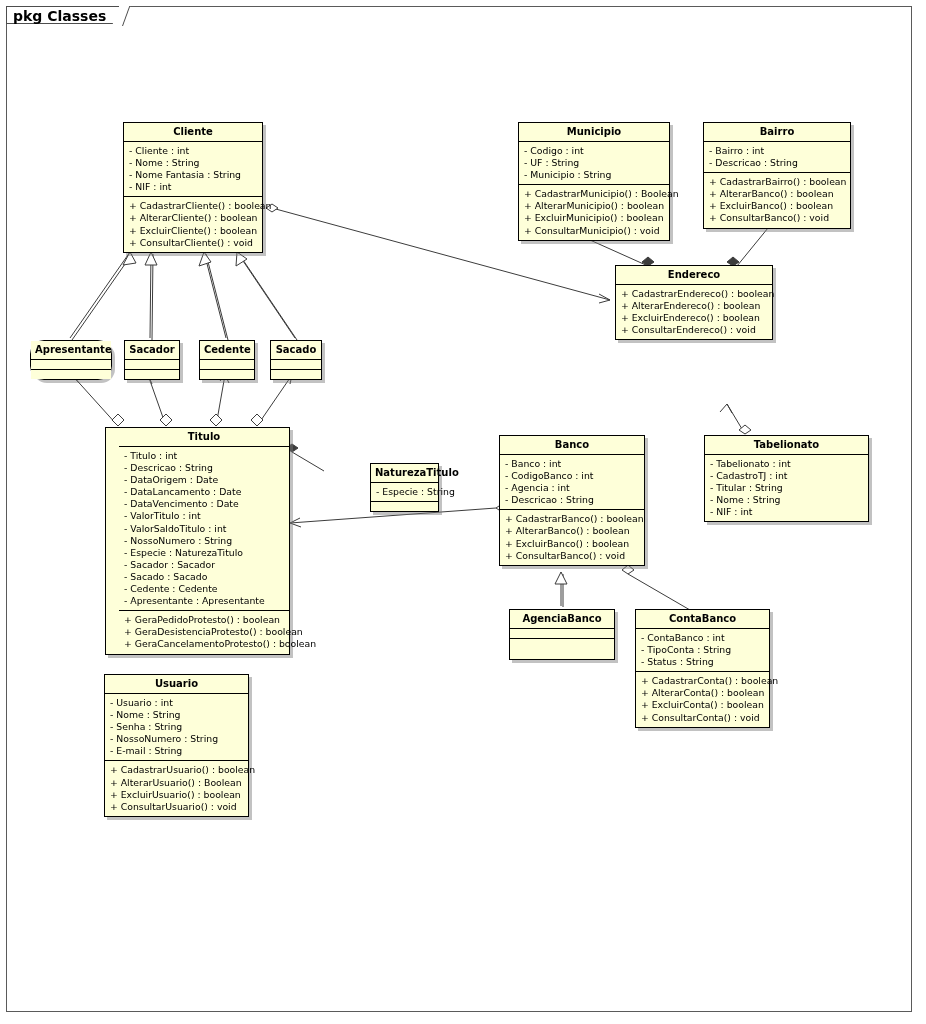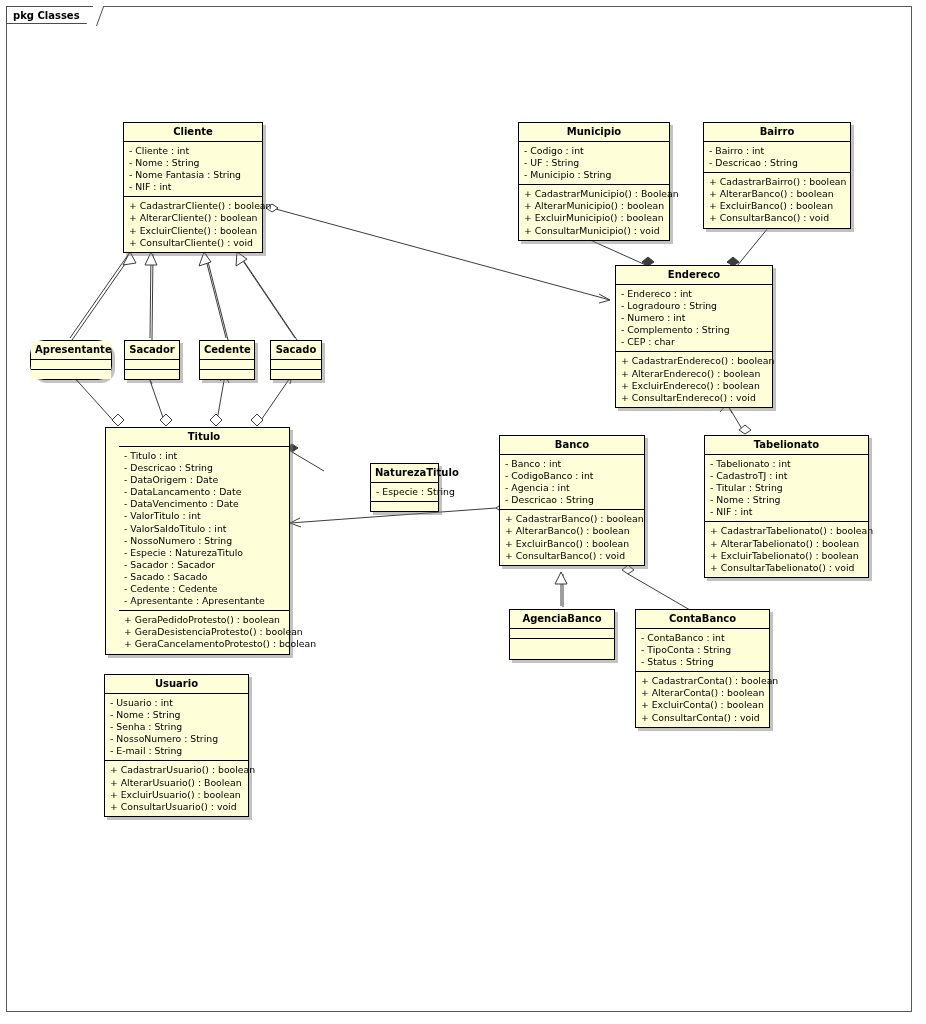--- a/index.html
+++ b/index.html
@@ -32,21 +32,21 @@
   }
   #pkg-tab {
     position: absolute;
     left: 6px;
     top: 6px;
     height: 18px;
     padding: 0 16px 0 6px;
     border: 1px solid #4d4d4d;
     border-bottom: 1px solid #4d4d4d;
     background: #ffffff;
-    font-size: 10px;
+    font-size: 14px;
     font-weight: bold;
     color: #000000;
     line-height: 18px;
     box-sizing: border-box;
     white-space: nowrap;
     z-index: 6;
   }
   #pkg-tab::after {
     content: "";
     position: absolute;
@@ -256,27 +256,20 @@
     <div class="compart">
       <div class="row">+ CadastrarBairro() : boolean</div>
       <div class="row">+ AlterarBanco() : boolean</div>
       <div class="row">+ ExcluirBanco() : boolean</div>
       <div class="row">+ ConsultarBanco() : void</div>
     </div>
   </div>
 
   <div class="uclass" style="left:615px; top:265px; width:158px;">
     <div class="cname">Endereco</div>
-    <div class="compart">
-      <div class="row">- Endereco : int</div>
-      <div class="row">- Logradouro : String</div>
-      <div class="row">- Numero : int</div>
-      <div class="row">- Complemento : String</div>
-      <div class="row">- CEP : char</div>
-    </div>
     <div class="compart">
       <div class="row">+ CadastrarEndereco() : boolean</div>
       <div class="row">+ AlterarEndereco() : boolean</div>
       <div class="row">+ ExcluirEndereco() : boolean</div>
       <div class="row">+ ConsultarEndereco() : void</div>
     </div>
   </div>
 
   <div class="uclass" style="left:30px; top:340px; width:82px;border-radius:14px;">
     <div class="cname">Apresentante</div>
@@ -352,26 +345,20 @@
 
   <div class="uclass" style="left:704px; top:435px; width:165px;">
     <div class="cname">Tabelionato</div>
     <div class="compart">
       <div class="row">- Tabelionato : int</div>
       <div class="row">- CadastroTJ : int</div>
       <div class="row">- Titular : String</div>
       <div class="row">- Nome : String</div>
       <div class="row">- NIF : int</div>
     </div>
-    <div class="compart">
-      <div class="row">+ CadastrarTabelionato() : boolean</div>
-      <div class="row">+ AlterarTabelionato() : boolean</div>
-      <div class="row">+ ExcluirTabelionato() : boolean</div>
-      <div class="row">+ ConsultarTabelionato() : void</div>
-    </div>
   </div>
 
   <div class="uclass" style="left:509px; top:609px; width:106px;">
     <div class="cname">AgenciaBanco</div>
     <div class="compart empty"></div>
     <div class="compart empty" style="height:20px;"></div>
   </div>
 
   <div class="uclass" style="left:635px; top:609px; width:135px;">
     <div class="cname">ContaBanco</div>

